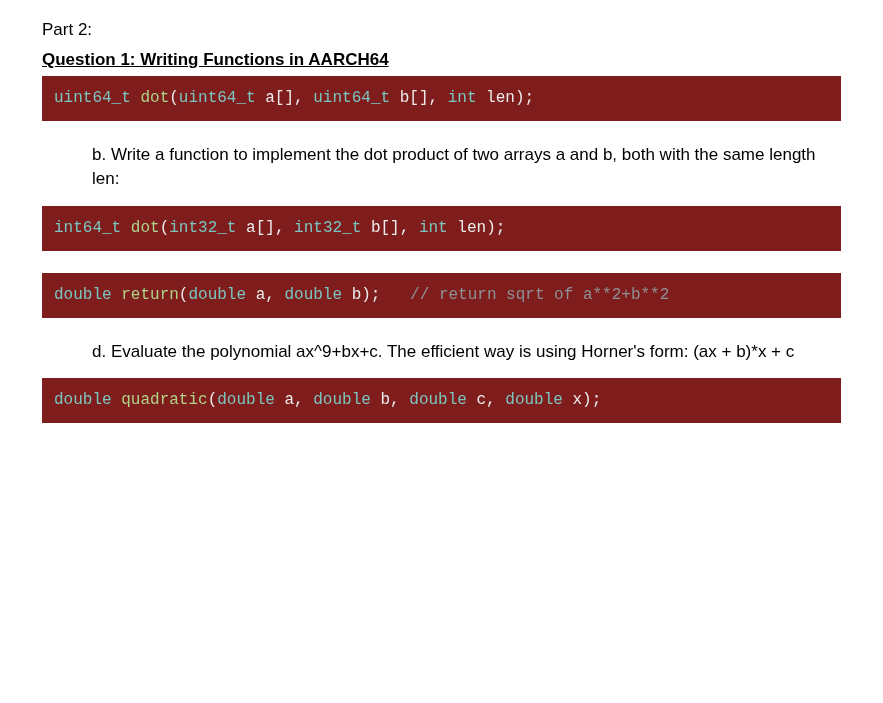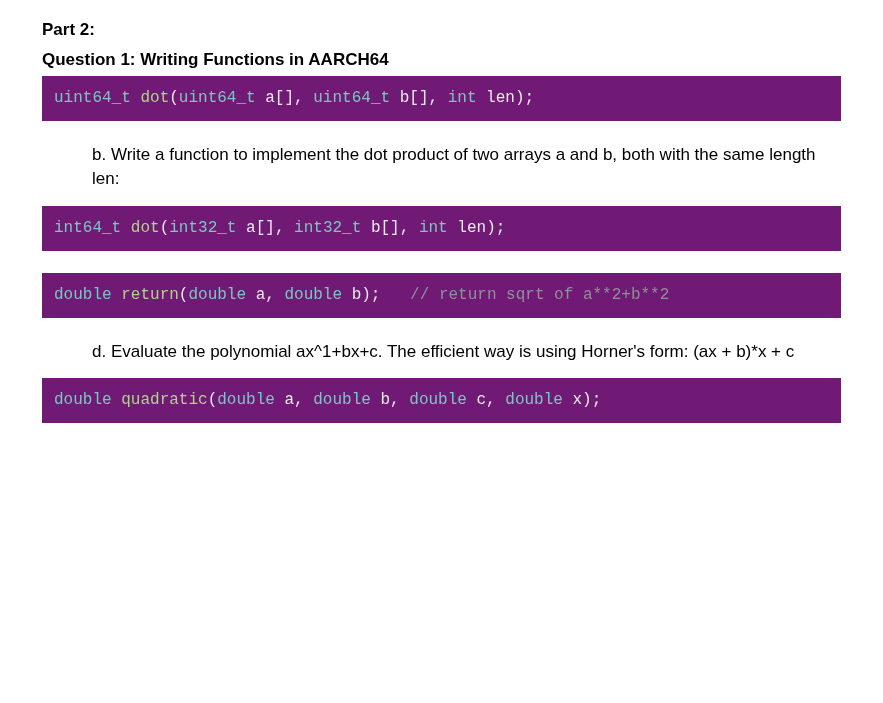--- a/index.html
+++ b/index.html
@@ -9,36 +9,37 @@
     background: #ffffff;
     font-family: Arial, Helvetica, sans-serif;
     font-size: 17px;
     color: #000000;
     width: 883px;
   }
   .wrap {
     padding: 20px 42px 30px 42px;
   }
   .part-heading {
-    font-weight: bold;
+    font-weight: normal;
     font-size: 17px;
     margin: 0 0 10px 0;
   }
   .question-heading {
     font-weight: bold;
     font-size: 17px;
     margin: 0 0 6px 0;
+    text-decoration: underline;
   }
   .item {
     margin: 0 0 14px 50px;
     line-height: 1.45;
     max-width: 740px;
   }
   .code-block {
-    background: #701a75;
+    background: #7f1d1d;
     color: #ececec;
     font-family: "Courier New", Courier, monospace;
     font-size: 16px;
     padding: 12px 12px;
     margin: 0 0 22px 0;
     white-space: pre;
     line-height: 1.3;
   }
   .tok-type   { color: #7bc6c0; }
   .tok-func   { color: #b0d388; }
@@ -58,17 +59,17 @@
 
   <div class="code-block"><span class="tok-type">uint64_t</span><span class="tok-plain"> </span><span class="tok-func">dot</span><span class="tok-plain">(</span><span class="tok-type">uint64_t</span><span class="tok-plain"> a[], </span><span class="tok-type">uint64_t</span><span class="tok-plain"> b[], </span><span class="tok-kw">int</span><span class="tok-plain"> len);</span></div>
 
   <p class="item">b. Write a function to implement the dot product of two arrays a and b, both with the same length len:</p>
 
   <div class="code-block"><span class="tok-type">int64_t</span><span class="tok-plain"> </span><span class="tok-func">dot</span><span class="tok-plain">(</span><span class="tok-type">int32_t</span><span class="tok-plain"> a[], </span><span class="tok-type">int32_t</span><span class="tok-plain"> b[], </span><span class="tok-kw">int</span><span class="tok-plain"> len);</span></div>
 
 
   <div class="code-block"><span class="tok-type">double</span><span class="tok-plain"> </span><span class="tok-func">return</span><span class="tok-plain">(</span><span class="tok-type">double</span><span class="tok-plain"> a, </span><span class="tok-type">double</span><span class="tok-plain"> b); </span><span class="tok-comment">// return sqrt of a**2+b**2</span></div>
 
-  <p class="item">d. Evaluate the polynomial ax^1+bx+c. The efficient way is using Horner's form: (ax + b)*x + c</p>
+  <p class="item">d. Evaluate the polynomial ax^9+bx+c. The efficient way is using Horner's form: (ax + b)*x + c</p>
 
   <div class="code-block"><span class="tok-type">double</span><span class="tok-plain"> </span><span class="tok-func">quadratic</span><span class="tok-plain">(</span><span class="tok-type">double</span><span class="tok-plain"> a, </span><span class="tok-type">double</span><span class="tok-plain"> b, </span><span class="tok-type">double</span><span class="tok-plain"> c, </span><span class="tok-type">double</span><span class="tok-plain"> x);</span></div>
 
 </div>
 
 </body></html>

